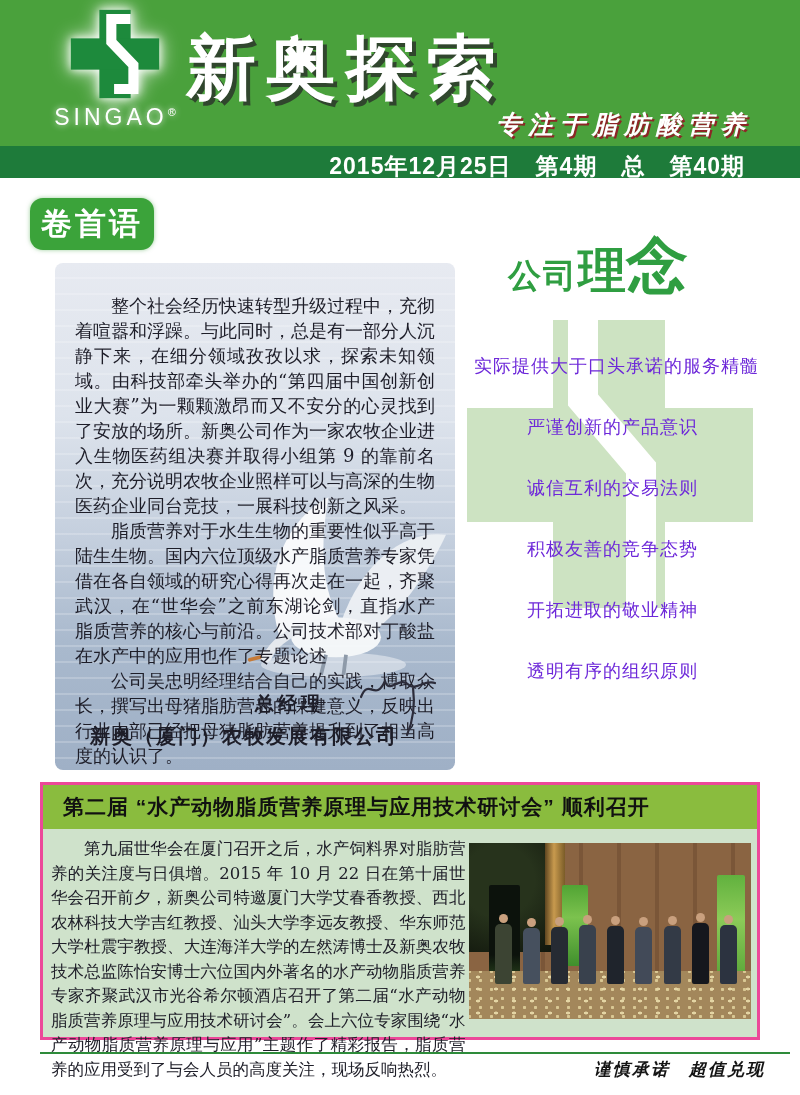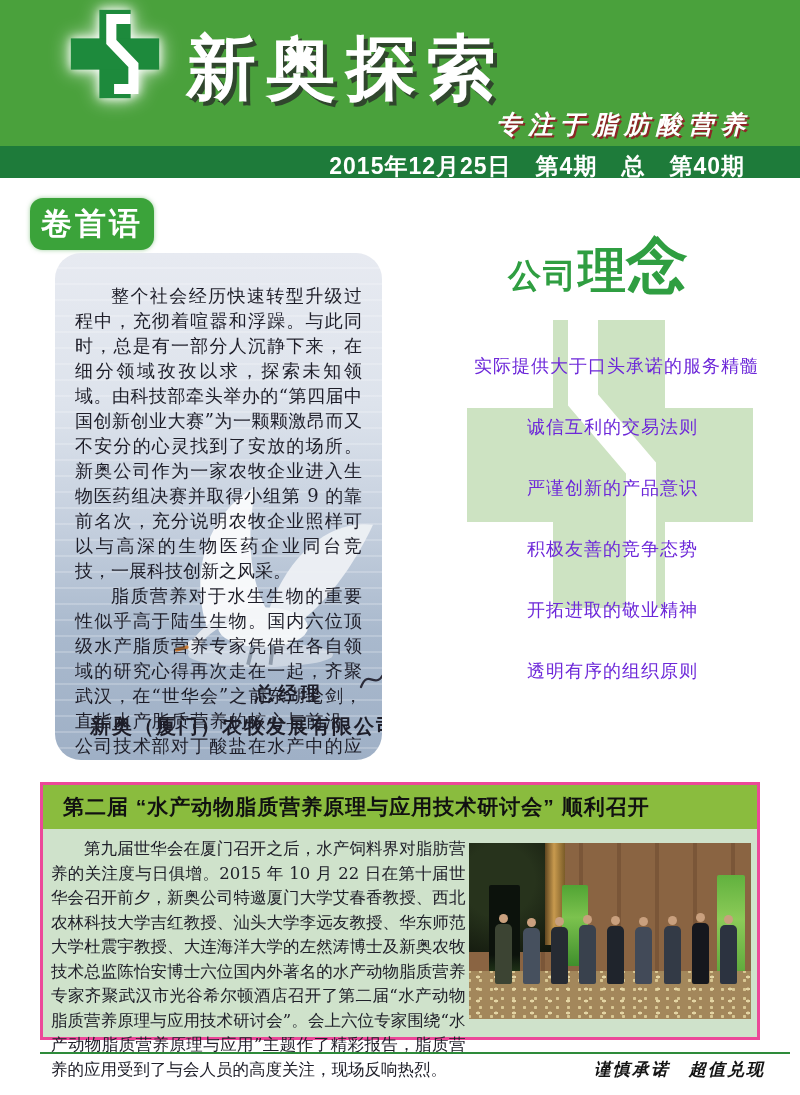--- a/index.html
+++ b/index.html
@@ -21,21 +21,21 @@
   .issue-bar{position:absolute;left:0;top:146px;width:800px;height:32px;background:#1e7b3a;}
   .issue-text{position:absolute;right:55px;top:0;line-height:40px;color:#ffffff;font-size:23px;
               font-weight:700;letter-spacing:1px;white-space:nowrap;}
 
   
   .badge{position:absolute;left:30px;top:198px;width:124px;height:52px;background:#3ba33a;
          border-radius:13px;color:#ffffff;font-size:31px;font-weight:700;text-align:center;
          line-height:52px;letter-spacing:3px;box-shadow:0 0 4px rgba(60,160,60,.5);}
 
   
-  .photo-card{position:absolute;left:55px;top:253px;width:327px;height:507px;border-radius:26px;
+  .photo-card{position:absolute;left:55px;top:263px;width:400px;height:507px;border-radius:8px;
     overflow:hidden;
     background:
       repeating-linear-gradient(180deg, rgba(255,255,255,0) 0 14px, rgba(255,255,255,.20) 14px 16px),
       linear-gradient(180deg,#e7eaf1 0%,#dde3ec 30%,#c3cedd 55%,#a9b9cd 75%,#9fb0c6 100%);}
   .swan{position:absolute;right:-6px;top:44%;width:250px;height:220px;opacity:.95;z-index:0;}
   .preface-text{position:relative;z-index:1;padding:30px 20px 0 20px;
     font-family:"DejaVu Serif",serif;color:#1d1d28;font-size:18px;line-height:25px;
     text-align:justify;}
   .preface-text p{margin:0;text-indent:2em;}
   .sig-block{position:absolute;z-index:1;left:0;right:0;top:428px;
@@ -115,20 +115,21 @@
 
 <div class="page">
 
   <div class="header">
     <div class="logo">
       <svg width="96" height="92" viewBox="0 0 100 100">
         <rect x="33" y="2" width="34" height="96" fill="#1d8a3c"></rect>
         <rect x="2" y="33" width="96" height="34" fill="#1d8a3c"></rect>
         <path d="M 67 12 L 46 12 L 46 37 L 70 62 L 70 88 L 49 88" fill="none" stroke="#ffffff" stroke-width="11" stroke-linejoin="miter"></path>
       </svg>
+      <div class="logo-text"><span>SINGAO</span><sup>®</sup></div>
     </div>
     <div class="masthead">新奥探索</div>
     <div class="slogan">专注于脂肪酸营养</div>
   </div>
   <div class="issue-bar">
     <span class="issue-text">2015年12月25日　第4期　总　第40期</span>
   </div>
 
   <div class="badge">卷首语</div>
 
@@ -161,22 +162,22 @@
     <div class="phi-title">
       <span class="phi-t1">公司</span><span class="phi-t2">理</span><span class="phi-t3">念</span>
     </div>
     <svg class="watermark" width="290" height="292" viewBox="0 0 290 292">
       <rect x="88" y="2" width="112" height="288" fill="#cde3c2"></rect>
       <rect x="2" y="90" width="286" height="114" fill="#cde3c2"></rect>
       <path d="M 118 0 L 118 82 L 176 150 L 176 292" fill="none" stroke="#ffffff" stroke-width="30" stroke-linejoin="miter"></path>
     </svg>
     <ul class="phi-list">
       <li>实际提供大于口头承诺的服务精髓</li>
+      <li>严谨创新的产品意识</li>
       <li>诚信互利的交易法则</li>
-      <li>严谨创新的产品意识</li>
       <li>积极友善的竞争态势</li>
       <li>开拓进取的敬业精神</li>
       <li>透明有序的组织原则</li>
     </ul>
   </div>
 
   <div class="article">
     <div class="article-title">第二届 “水产动物脂质营养原理与应用技术研讨会” 顺利召开</div>
     <div class="article-body">
       <div class="article-text">

